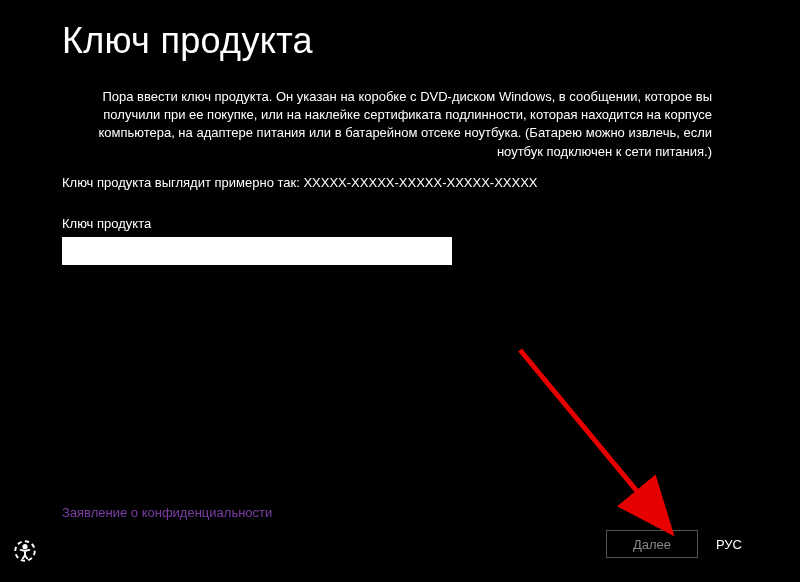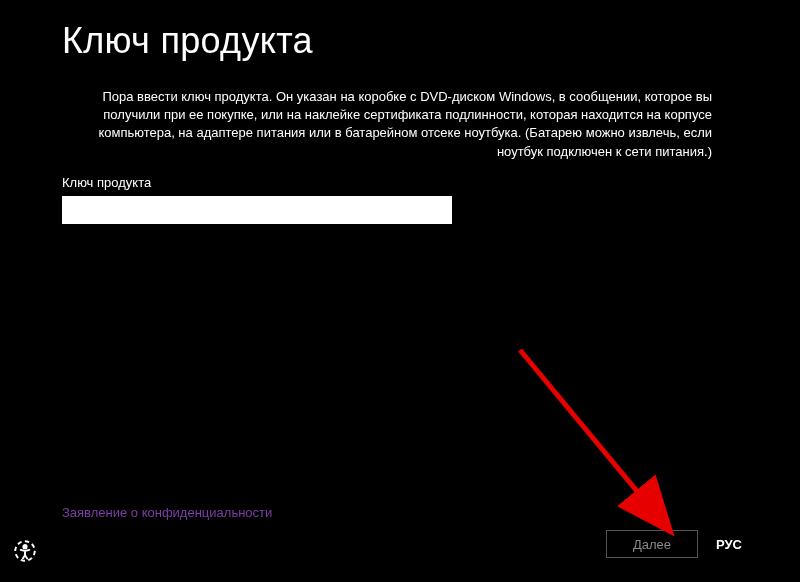--- a/index.html
+++ b/index.html
@@ -87,21 +87,21 @@
       border: none;
     }
     .btn-highlight-wrapper {
       border: 3px solid #e60000;
       border-radius: 8px;
       padding: 2px;
       display: inline-flex;
     }
     .lang-indicator {
       font-size: 13px;
-      font-weight: 700;
+      font-weight: 400;
       color: #ffffff;
       margin-left: 8px;
     }
     .ease-of-access-icon {
       position: absolute;
       left: 12px;
       bottom: 18px;
       width: 26px;
       height: 26px;
       color: #ffffff;
@@ -118,20 +118,21 @@
       height: 210px;
       pointer-events: none;
     }
   </style>
 </head>
 <body>
 
 <div class="content">
   <h1 class="title">Ключ продукта</h1>
   <p class="description">Пора ввести ключ продукта. Он указан на коробке с DVD-диском Windows, в сообщении, которое вы получили при ее покупке, или на наклейке сертификата подлинности, которая находится на корпусе компьютера, на адаптере питания или в батарейном отсеке ноутбука. (Батарею можно извлечь, если ноутбук подключен к сети питания.)</p>
+  <p class="example">Ключ продукта выглядит примерно так: XXXXX-XXXXX-XXXXX-XXXXX-XXXXX</p>
   <div class="field-label">Ключ продукта</div>
   <input type="text" class="product-key-input" value="" style="">
 </div>
 
 <div class="privacy-link">Заявление о конфиденциальности</div>
 
 <div class="ease-of-access-icon">
   <svg viewBox="0 0 24 24" fill="none" stroke="currentColor" stroke-width="1.8">
     <circle cx="12" cy="12" r="9" stroke-dasharray="4 3"></circle>
     <circle cx="12" cy="8" r="1.5" fill="currentColor"></circle>

